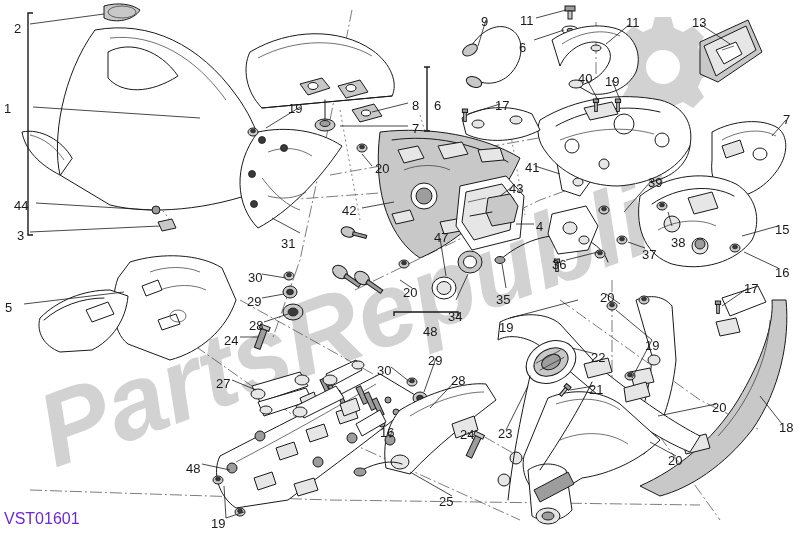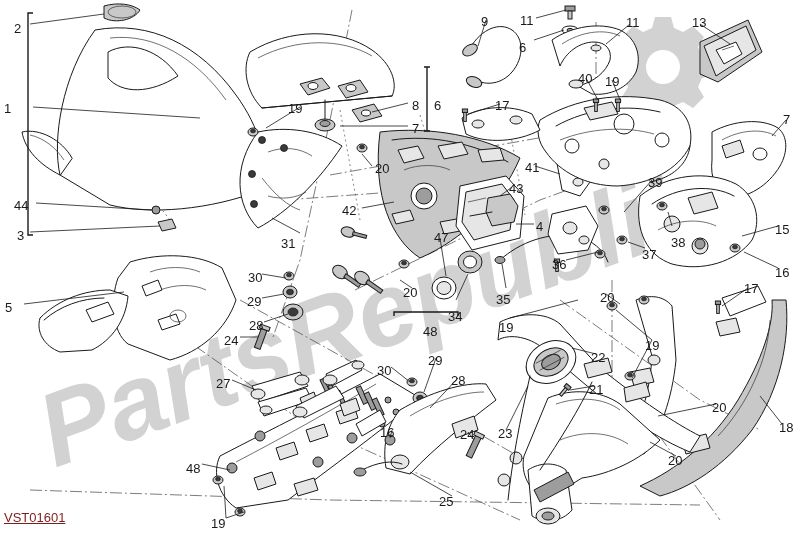--- a/index.html
+++ b/index.html
@@ -2,22 +2,22 @@
 <html><head>
 <meta charset="utf-8">
 <style>
   html,body{margin:0;padding:0;background:#fff;}
   body{width:799px;height:534px;overflow:hidden;
        font-family:"Liberation Sans", sans-serif;}
   #stage{position:relative;width:799px;height:534px;background:#ffffff;}
   #stage svg{position:absolute;left:0;top:0;}
   .lbl{position:absolute;font-size:13px;color:#1a1a1a;white-space:nowrap;
        font-family:"Liberation Sans", sans-serif;letter-spacing:0px;}
-  #diagram-id{position:absolute;left:4px;top:510px;font-size:13px;color:#7f1d1d;
-       font-family:"Liberation Sans", sans-serif;text-decoration:underline;}
+  #diagram-id{position:absolute;left:4px;top:510px;font-size:16px;color:#6d28d9;
+       font-family:"Liberation Sans", sans-serif;}
 </style>
 </head>
 <body>
 
 <div id="stage">
 
 <svg width="799" height="534" viewBox="0 0 799 534">
   <defs>
     <style>
       .ln{fill:none;stroke:#1a1a1a;stroke-width:1;stroke-linejoin:round;stroke-linecap:round;}

